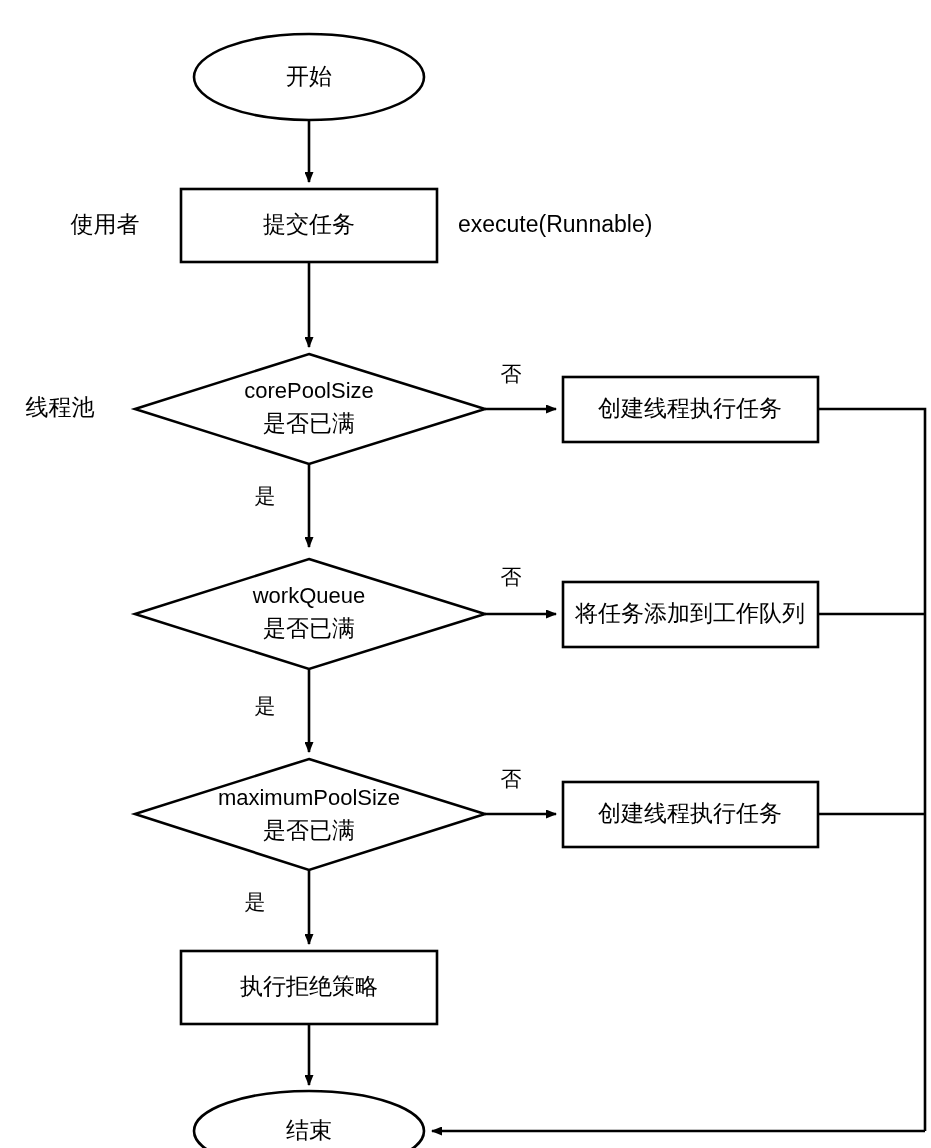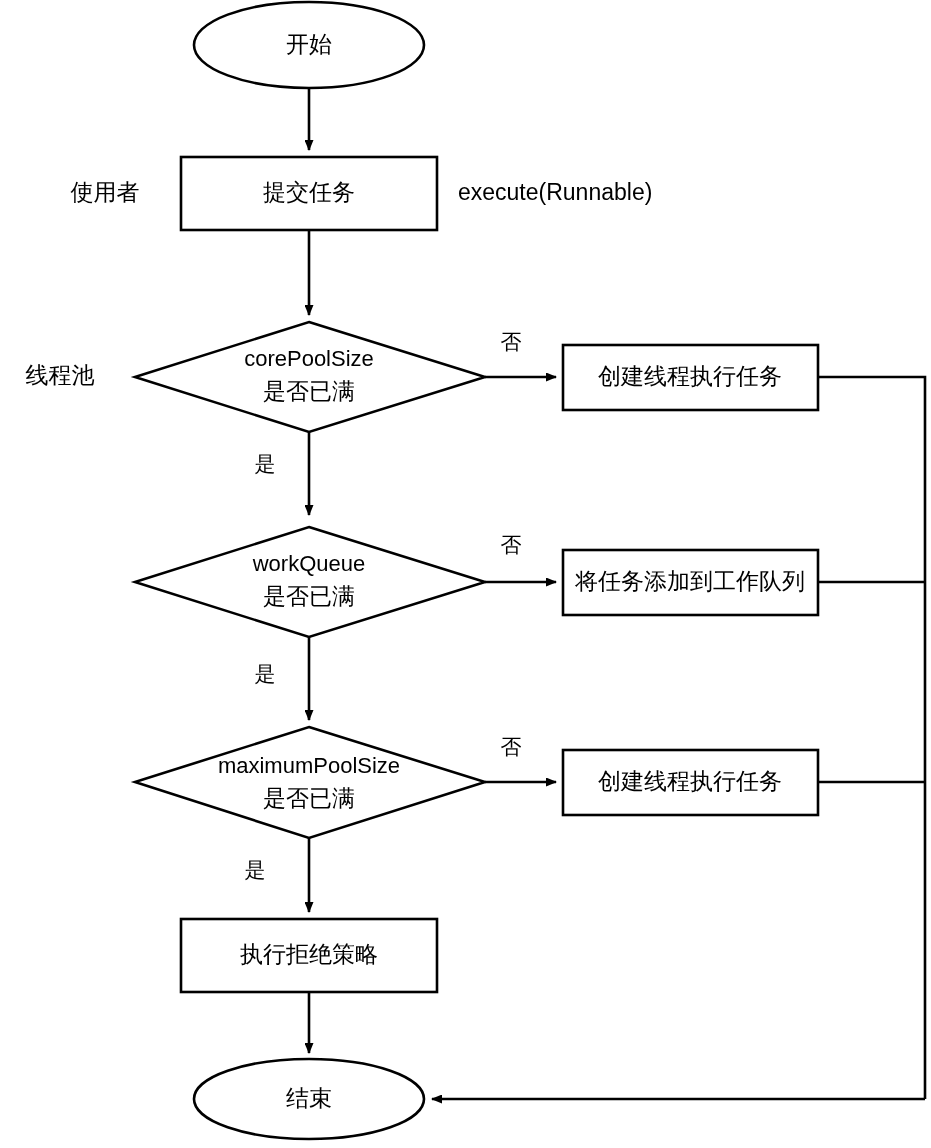--- a/index.html
+++ b/index.html
@@ -10,20 +10,21 @@
   body {
     width: 931px;
     height: 1148px;
     font-family: "Liberation Sans", "DejaVu Sans", sans-serif;
     overflow: hidden;
   }
   #flowchart-root {
     position: relative;
     width: 931px;
     height: 1000px;
+    margin-top: 32px;
   }
   svg.flow-canvas {
     display: block;
     width: 931px;
     height: 1148px;
   }
   .node-shape {
     fill: #ffffff;
     stroke: #000000;
     stroke-width: 2.6;

